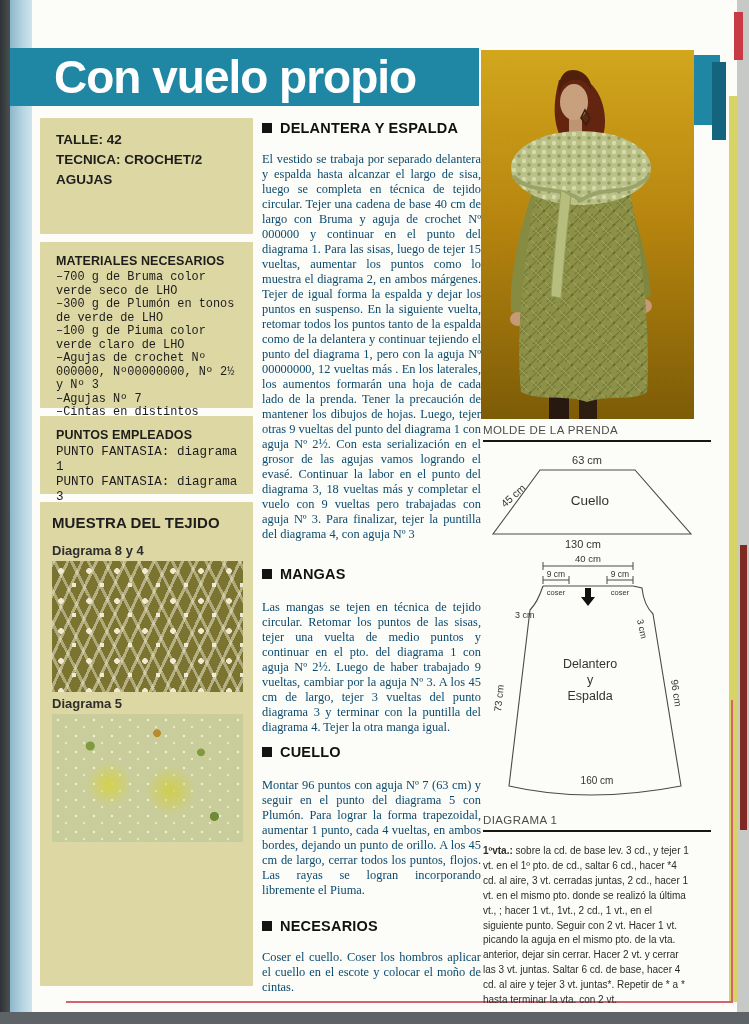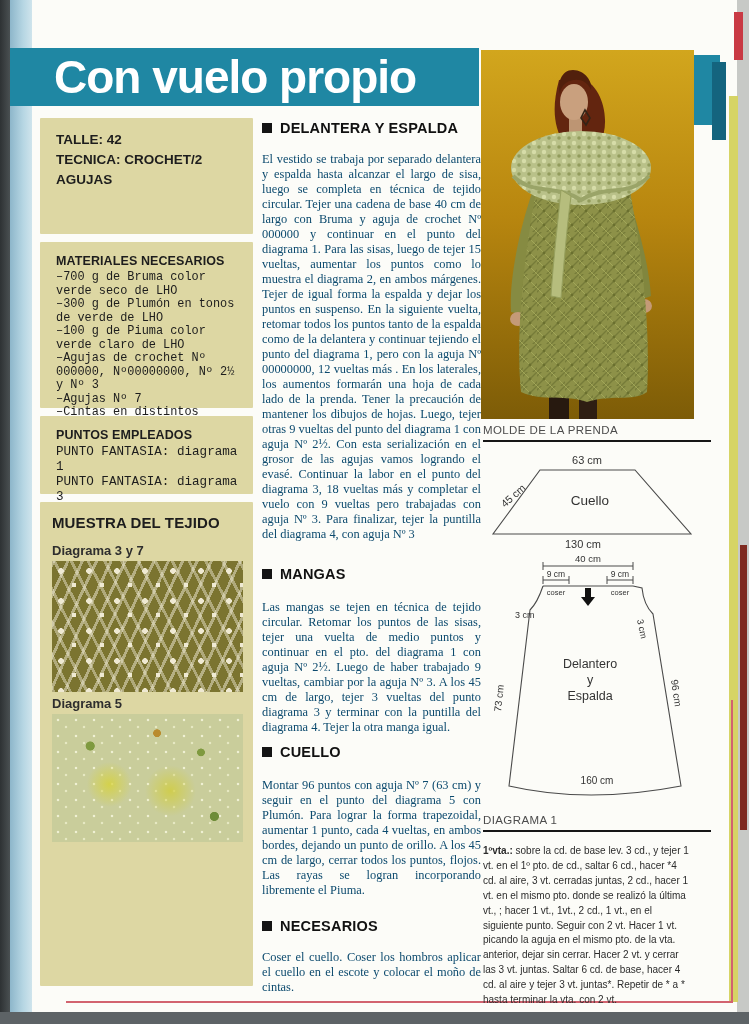--- a/index.html
+++ b/index.html
@@ -160,21 +160,21 @@
 
   <div class="abs sbox box-stitches">
     <div class="h">PUNTOS EMPLEADOS</div>
     <div class="serif stitch-item">PUNTO FANTASIA: diagrama 1</div>
     <div class="serif stitch-item">PUNTO FANTASIA: diagrama 3</div>
     <div class="serif stitch-item">ELASTICO DOBLE: diagrama 5</div>
   </div>
 
   <div class="abs sbox box-swatch">
     <div class="h">MUESTRA DEL TEJIDO</div>
-    <div class="swatch-label">Diagrama 3 y 7</div>
+    <div class="swatch-label">Diagrama 8 y 4</div>
     <div class="swatch1"></div>
     <div class="swatch-label">Diagrama 5</div>
     <div class="swatch2"></div>
   </div>
 
   <div class="abs sec-head" style="left:262px;top:120px;">
     <span class="sq"></span>
     <span class="t">DELANTERA Y ESPALDA</span>
   </div>
   <div class="abs para" style="left:262px;top:152px;">El vestido se trabaja por separado delantera y espalda hasta alcanzar el largo de sisa, luego se completa en técnica de tejido circular. Tejer una cadena de base 40 cm de largo con Bruma y aguja de crochet Nº 000000 y continuar en el punto del diagrama 1. Para las sisas, luego de tejer 15 vueltas, aumentar los puntos como lo muestra el diagrama 2, en ambos márgenes. Tejer de igual forma la espalda y dejar los puntos en suspenso. En la siguiente vuelta, retomar todos los puntos tanto de la espalda como de la delantera y continuar tejiendo el punto del diagrama 1, pero con la aguja Nº 00000000, 12 vueltas más . En los laterales, los aumentos formarán una hoja de cada lado de la prenda. Tener la precaución de mantener los dibujos de hojas. Luego, tejer otras 9 vueltas del punto del diagrama 1 con aguja Nº 2½. Con esta serialización en el grosor de las agujas vamos logrando el evasé. Continuar la labor en el punto del diagrama 3, 18 vueltas más y completar el vuelo con 9 vueltas pero trabajadas con aguja Nº 3. Para finalizar, tejer la puntilla del diagrama 4, con aguja Nº 3</div>

